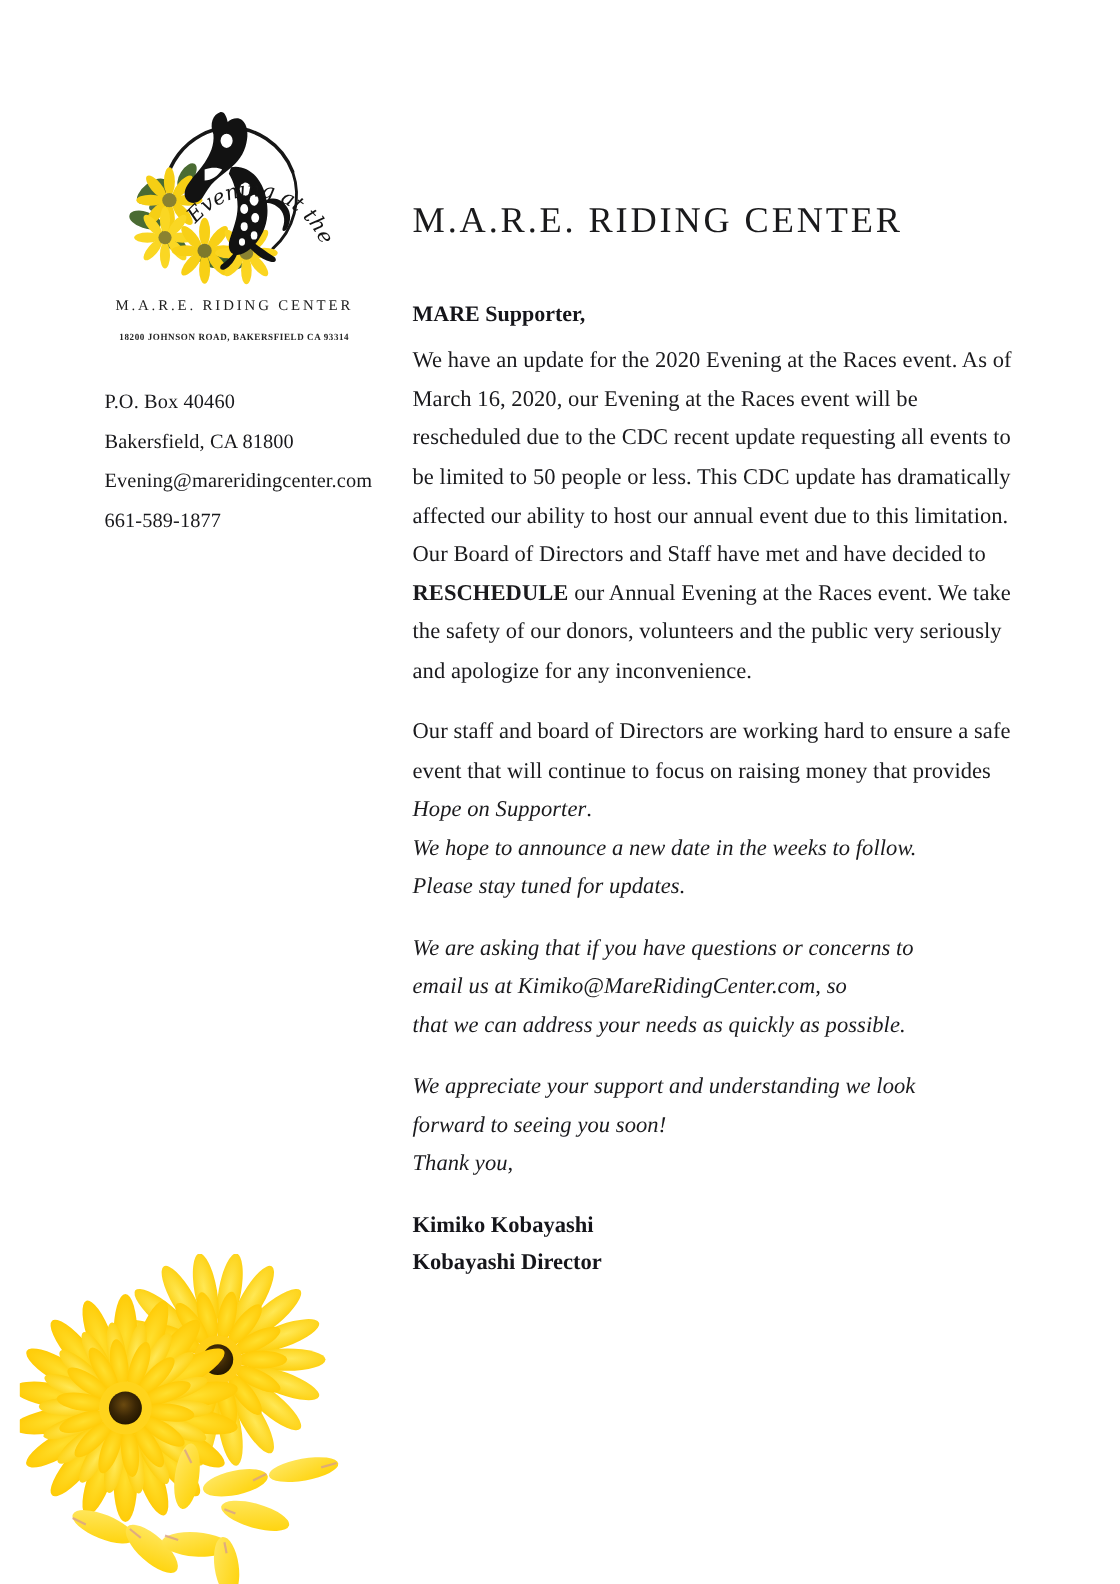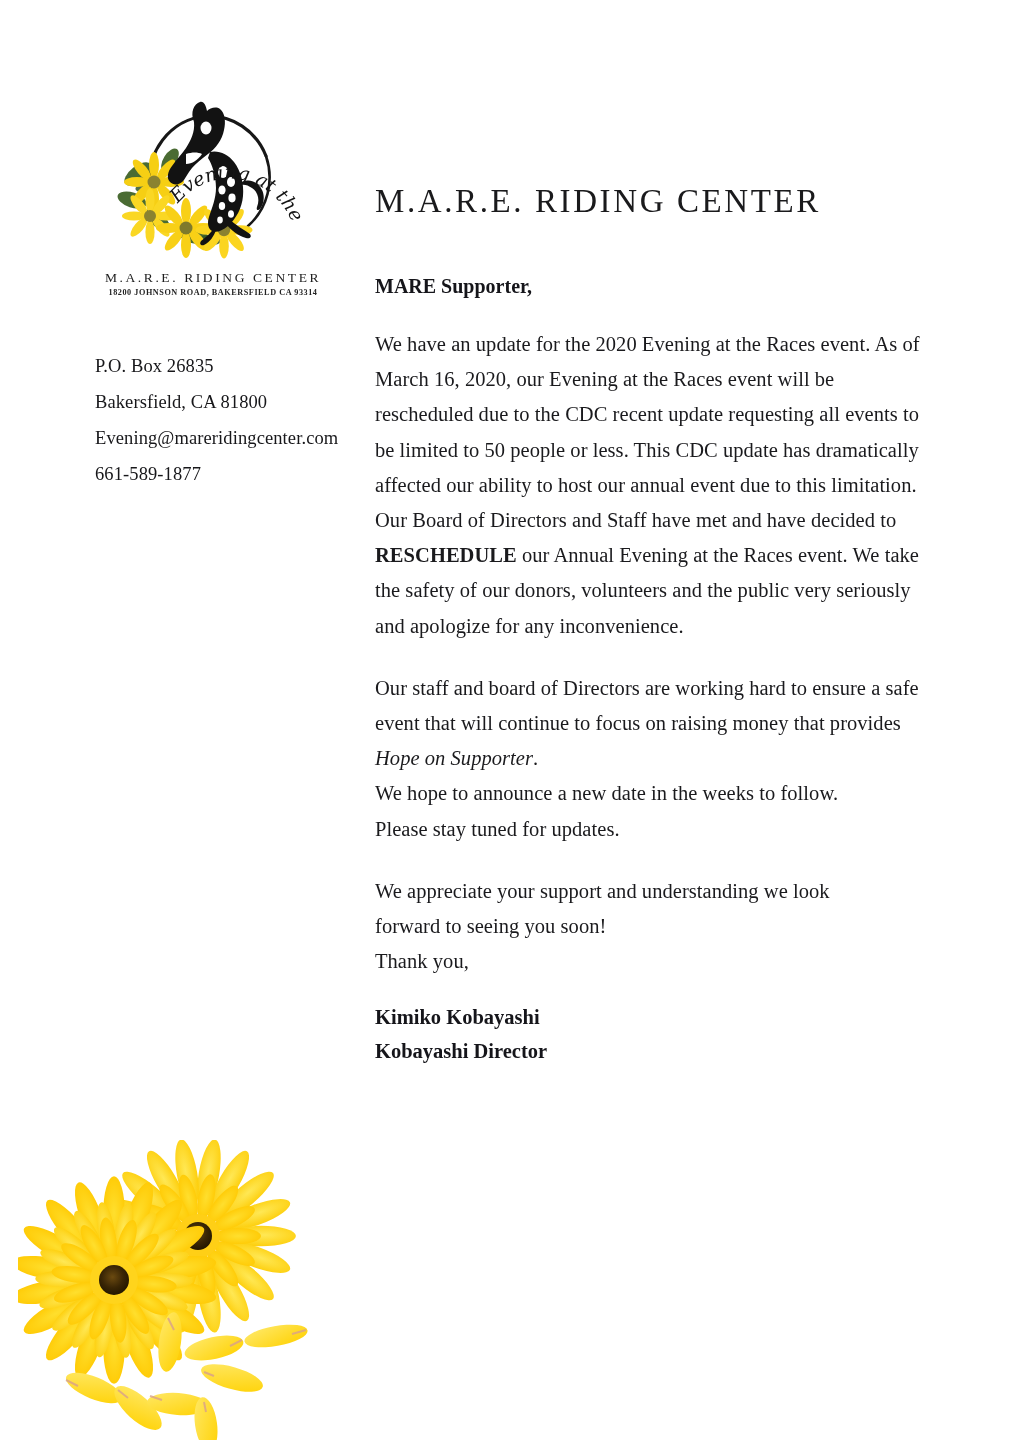--- a/index.html
+++ b/index.html
@@ -46,21 +46,21 @@
     color: #1d1d1d;
     white-space: nowrap;
     font-weight: 400;
   }
   .logo-caption-sub {
     font-family: "Liberation Serif", "DejaVu Serif", serif;
     font-size: 8.2px;
     letter-spacing: 0.55px;
     color: #232323;
     white-space: nowrap;
-    margin-top: 2px;
+    margin-top: 16px;
     font-weight: 700;
     transform: scaleY(1.05);
   }
 
   
   .contact-block {
     position: absolute;
     left: 95px;
     top: 348px;
     width: 270px;
@@ -89,36 +89,36 @@
     white-space: nowrap;
   }
   .salutation {
     margin-top: 50px;
     font-size: 20px;
     font-weight: 700;
     color: #15151a;
     line-height: 28px;
   }
   .para {
-    margin-top: 27px;
+    margin-top: 11px;
     font-size: 20.5px;
     line-height: 35.2px;
     color: #1a1a1d;
     letter-spacing: 0.05px;
   }
   .para b { font-weight: 700; }
   .para i { font-style: italic; }
   .sign-block {
     margin-top: 12px;
     font-size: 20.5px;
     line-height: 34px;
     font-weight: 700;
     color: #15151a;
   }
-  .nowrap-line { display: block; }
+  .nowrap-line { display: block; font-style: italic; }
 
   
   .flowers {
     position: absolute;
     left: 18px;
     bottom: 0;
     width: 360px;
     height: 300px;
   }
 </style>
@@ -256,36 +256,41 @@
     </svg>
   </div>
 
   <div class="logo-caption">
     <div class="logo-caption-main">M.A.R.E. RIDING CENTER</div>
     <div class="logo-caption-sub">18200 JOHNSON ROAD, BAKERSFIELD CA 93314</div>
   </div>
 </div>
 
 <div class="contact-block">
-  <div class="contact-line">P.O. Box 26835</div>
+  <div class="contact-line">P.O. Box 40460</div>
   <div class="contact-line">Bakersfield, CA 81800</div>
   <div class="contact-line">Evening@mareridingcenter.com</div>
   <div class="contact-line">661-589-1877</div>
 </div>
 
 <div class="letter">
 
   <div class="letter-title">M.A.R.E. RIDING CENTER</div>
 
   <div class="salutation">MARE Supporter,</div>
 
   <p class="para"><span>We have an update for the 2020 Evening at the Races event. As of March 16, 2020, our Evening at the Races event will be rescheduled due to  the CDC recent update requesting all events to be limited to 50 people or less. This CDC update has dramatically affected our ability to host our annual event due to this limitation. Our Board of Directors and Staff have met and have decided to </span><b>RESCHEDULE</b><span> our Annual  Evening at the Races event. We take the safety of our donors, volunteers and the public very seriously and apologize for any inconvenience.</span></p>
 
   <p class="para"><span>Our staff and board of Directors are working hard to ensure a safe event that will continue to focus on raising money that provides </span><i>Hope on Supporter</i><span>.</span><br><span class="nowrap-line">We hope to announce a new date in the weeks to follow.</span><span class="nowrap-line">Please stay tuned for updates.</span></p>
 
+  <p class="para">
+      <span class="nowrap-line">We are asking that if you have questions or concerns to</span>
+      <span class="nowrap-line">email us at Kimiko@MareRidingCenter.com, so</span>
+      <span class="nowrap-line">that we can address your needs as quickly as possible.</span>
+    </p>
 
   <p class="para">
       <span class="nowrap-line">We appreciate your support and understanding we look</span>
       <span class="nowrap-line">forward to seeing you soon!</span>
       <span class="nowrap-line">Thank you,</span>
     </p>
 
   <div class="sign-block">
     <div>Kimiko Kobayashi</div>
     <div>Kobayashi Director</div>

